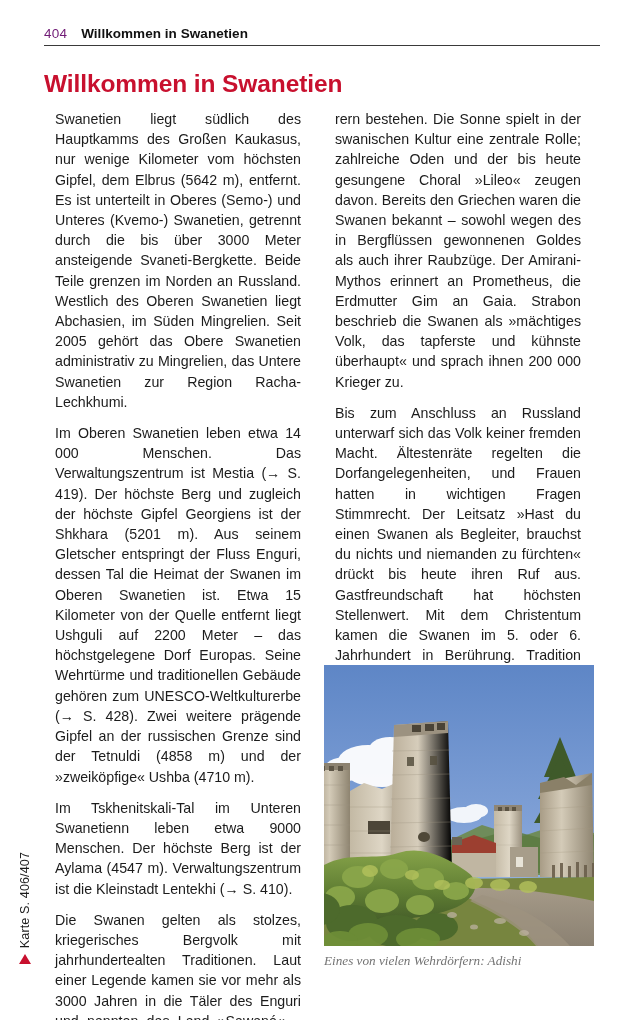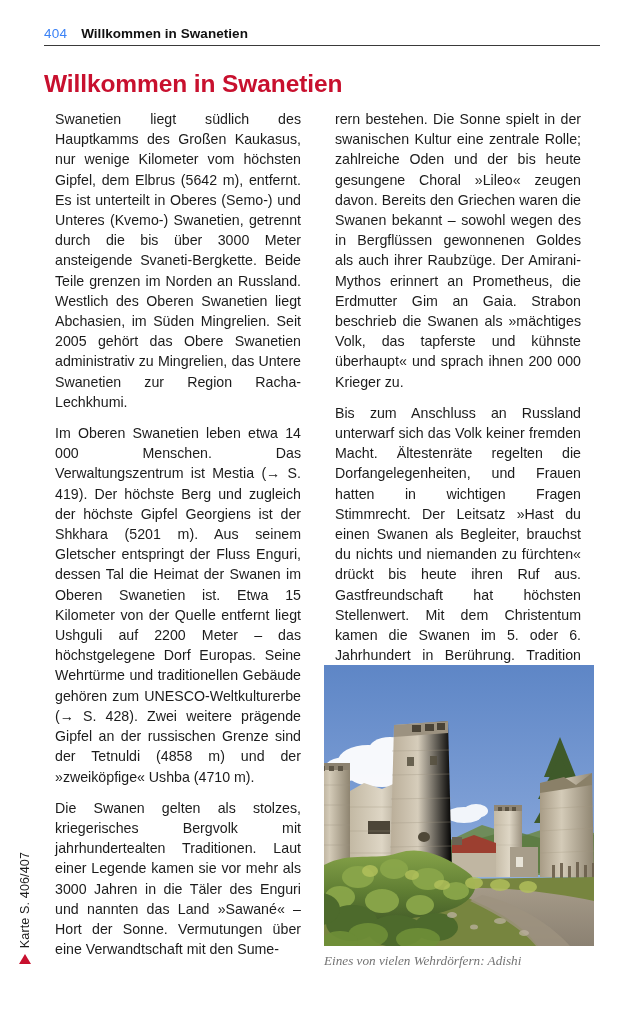--- a/index.html
+++ b/index.html
@@ -24,21 +24,21 @@
     width: 556px;
     border-bottom: 1.2px solid #3a3a3a;
     padding-bottom: 4px;
     display: flex;
     align-items: baseline;
     gap: 14px;
   }
   .page-number {
     font-size: 13.5px;
     font-weight: 400;
-    color: #3b82f6;
+    color: #701a75;
     letter-spacing: 0.2px;
   }
   .header-title {
     font-size: 13.5px;
     font-weight: 700;
     color: #111111;
     letter-spacing: 0.05px;
   }
 
   
@@ -149,20 +149,21 @@
 <div class="page-header">
   <span class="page-number">404</span>
   <span class="header-title">Willkommen in Swanetien</span>
 </div>
 
 <h1 class="chapter-title">Willkommen in Swanetien</h1>
 
 <div class="col col-left">
   <p>Swanetien liegt südlich des Hauptkamms des Großen Kaukasus, nur wenige Kilometer vom höchsten Gipfel, dem Elbrus (5642 m), entfernt. Es ist unterteilt in Oberes (Semo-) und Unteres (Kvemo-) Swanetien, getrennt durch die bis über 3000 Meter ansteigende Svaneti-Bergkette. Beide Teile grenzen im Norden an Russland. Westlich des Oberen Swanetien liegt Abchasien, im Süden Mingrelien. Seit 2005 gehört das Obere Swanetien administrativ zu Mingrelien, das Untere Swanetien zur Region Racha-Lechkhumi.</p>
   <p>Im Oberen Swanetien leben etwa 14 000 Menschen. Das Verwaltungszentrum ist Mestia (→ S. 419). Der höchste Berg und zugleich der höchste Gipfel Georgiens ist der Shkhara (5201 m). Aus seinem Gletscher entspringt der Fluss Enguri, dessen Tal die Heimat der Swanen im Oberen Swanetien ist. Etwa 15 Kilometer von der Quelle entfernt liegt Ushguli auf 2200 Meter – das höchstgelegene Dorf Europas. Seine Wehrtürme und traditionellen Gebäude gehören zum UNESCO-Weltkulturerbe (→ S. 428). Zwei weitere prägende Gipfel an der russischen Grenze sind der Tetnuldi (4858 m) und der »zweiköpfige« Ushba (4710 m).</p>
+  <p class="last-line-left">Im Tskhenitskali-Tal im Unteren Swanetienn leben etwa 9000 Menschen. Der höchste Berg ist der Aylama (4547 m). Verwaltungszentrum ist die Kleinstadt Lentekhi (→ S. 410).</p>
   <p>Die Swanen gelten als stolzes, kriegerisches Bergvolk mit jahrhundertealten Traditionen. Laut einer Legende kamen sie vor mehr als 3000 Jahren in die Täler des Enguri und nannten das Land »Sawané« – Hort der Sonne. Vermutungen über eine Verwandtschaft mit den Sume-</p>
 </div>
 
 <div class="col col-right">
   <p>rern bestehen. Die Sonne spielt in der swanischen Kultur eine zentrale Rolle; zahlreiche Oden und der bis heute gesungene Choral »Lileo« zeugen davon. Bereits den Griechen waren die Swanen bekannt – sowohl wegen des in Bergflüssen gewonnenen Goldes als auch ihrer Raubzüge. Der Amirani-Mythos erinnert an Prometheus, die Erdmutter Gim an Gaia. Strabon beschrieb die Swanen als »mächtiges Volk, das tapferste und kühnste überhaupt« und sprach ihnen 200 000 Krieger zu.</p>
   <p>Bis zum Anschluss an Russland unterwarf sich das Volk keiner fremden Macht. Ältestenräte regelten die Dorfangelegenheiten, und Frauen hatten in wichtigen Fragen Stimmrecht. Der Leitsatz »Hast du einen Swanen als Begleiter, brauchst du nichts und niemanden zu fürchten« drückt bis heute ihren Ruf aus. Gastfreundschaft hat höchsten Stellenwert. Mit dem Christentum kamen die Swanen im 5. oder 6. Jahrhundert in Berührung. Tradition und Glaube verschmolzen zu einer einzigartigen religiösen Kultur. In der Blütezeit vom 11. bis 13. Jahrhundert entstanden über 100 Kirchen. Im</p>
 </div>
 
 <div class="photo-wrap">
   <div class="photo">

